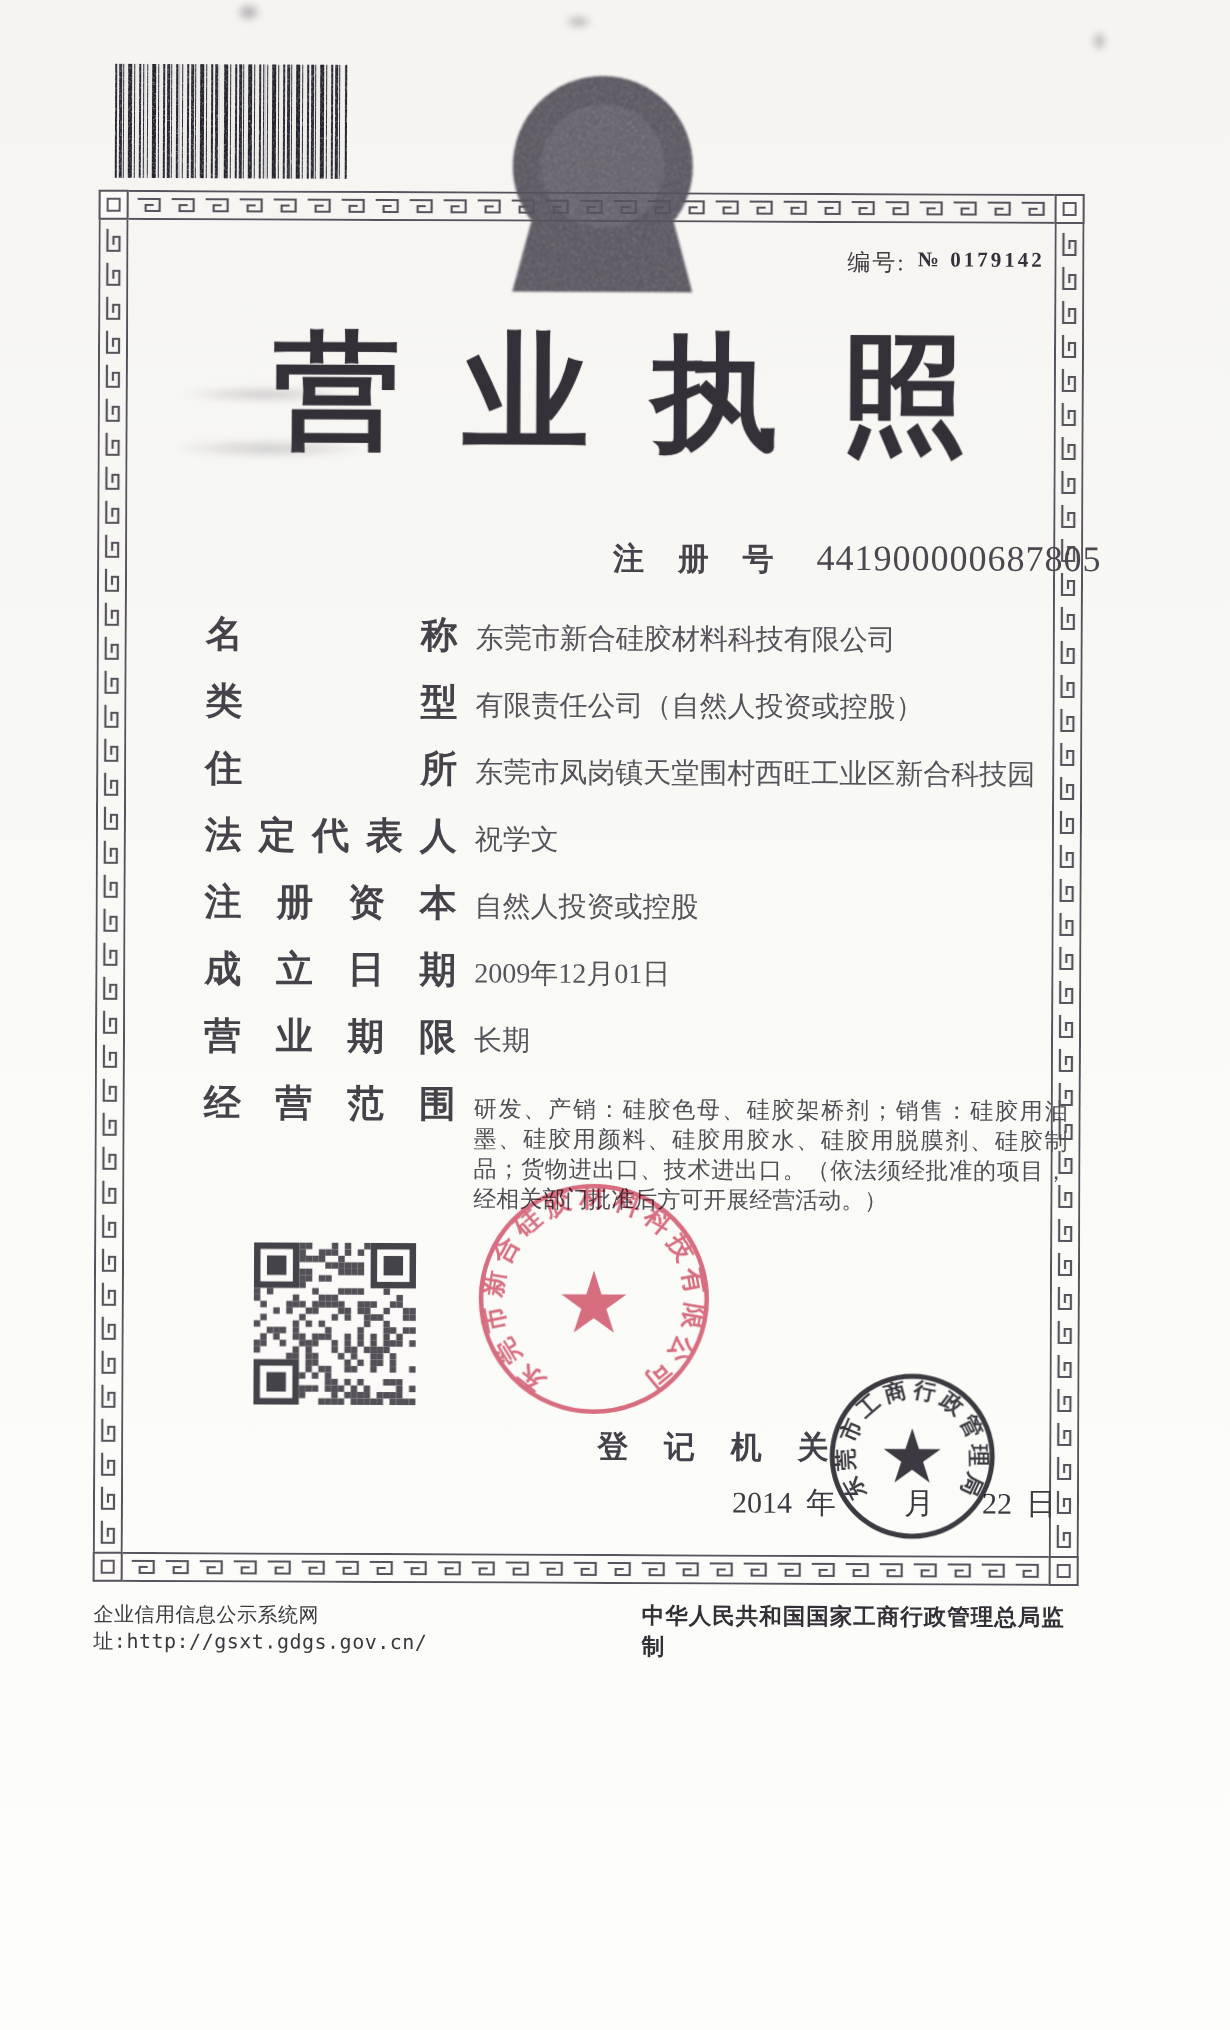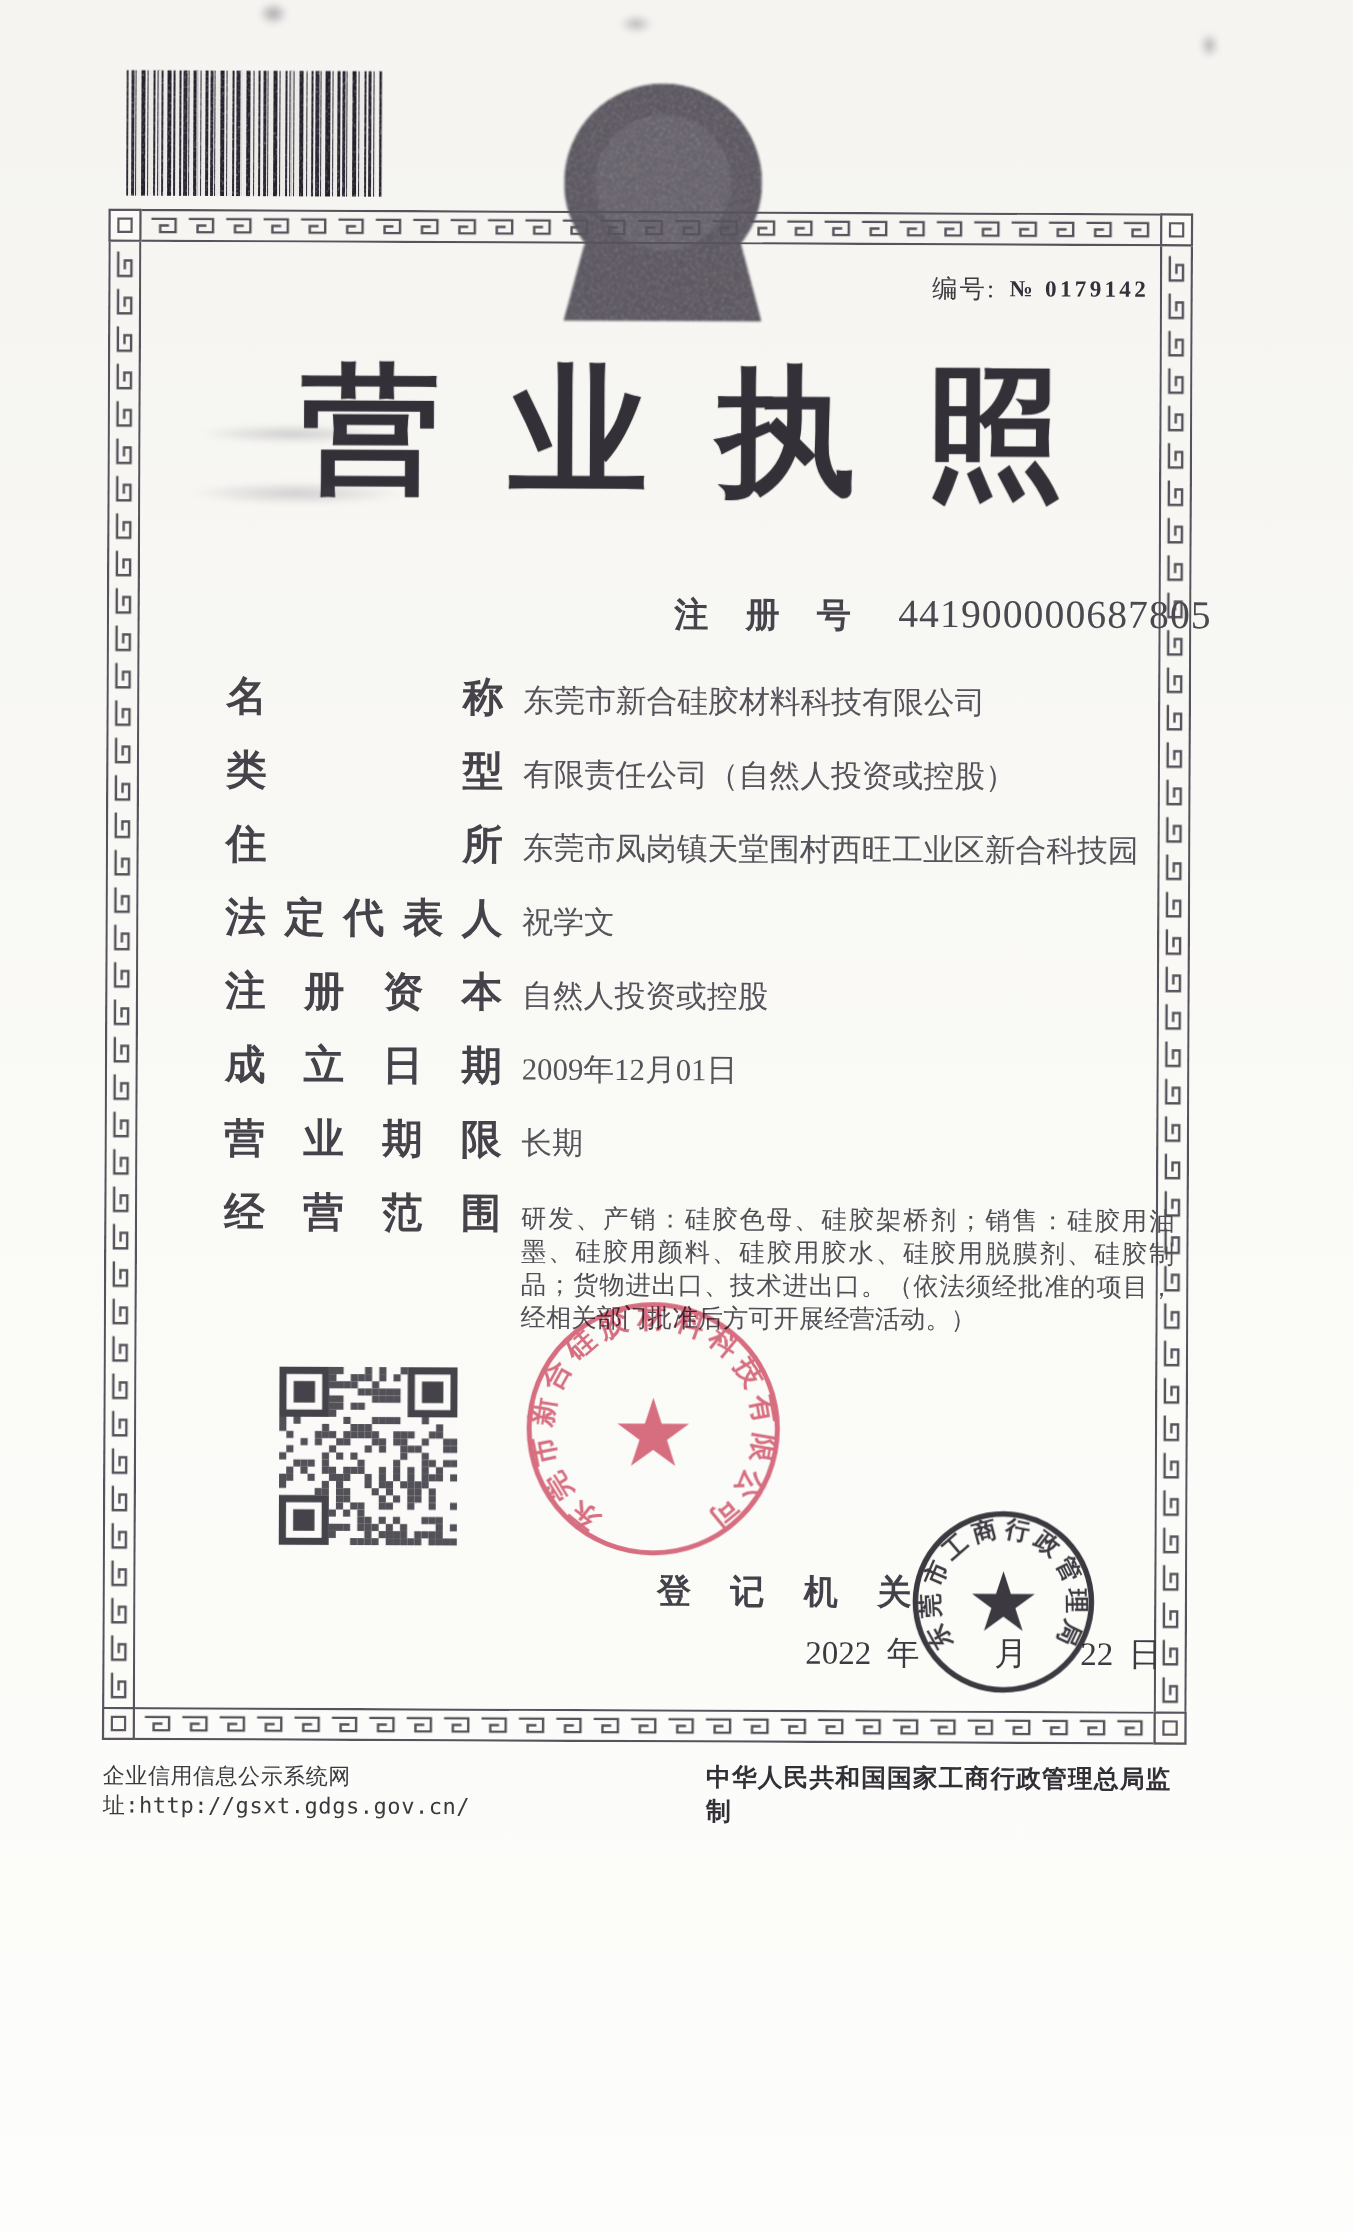--- a/index.html
+++ b/index.html
@@ -21,21 +21,21 @@
   
   .emblem{position:absolute;left:496px;top:70px;width:208px;height:226px;filter:blur(.8px);opacity:.92;}
 
   
   .strip{position:absolute;}
   .corner{position:absolute;width:30px;height:30px;box-sizing:border-box;border:2px solid #59555e;
           background:#fbfaf7;display:flex;align-items:center;justify-content:center;}
   .corner::after{content:"";width:10px;height:10px;border:2px solid #5d5962;}
 
   
-  .serial{position:absolute;left:845px;top:246px;display:flex;align-items:center;gap:12px;}
+  .serial{position:absolute;left:845px;top:246px;display:flex;align-items:flex-start;gap:12px;}
   .serial-label{font-size:23px;color:#3e3a40;letter-spacing:2px;}
   .serial-value{font-size:21px;font-weight:700;color:#34313a;letter-spacing:3px;}
 
   .license-title{position:absolute;left:272px;top:318px;font-size:126px;font-weight:700;
     color:#343038;letter-spacing:63px;white-space:nowrap;line-height:1.2;
     text-shadow:0 0 1px rgba(52,48,56,.6);filter:blur(.3px);}
 
   .regno{position:absolute;left:612px;top:536px;display:flex;align-items:baseline;gap:30px;}
   .regno-label{font-size:31px;color:#47434b;letter-spacing:13px;font-weight:700;}
   .regno-value{font-size:36px;color:#4c4850;letter-spacing:1px;}
@@ -409,21 +409,21 @@
         </defs>
     <circle cx="135" cy="135" r="112" fill="none" stroke-width="4.5" stroke="#cf5268"></circle>
     <polygon points="135,107 142.6,130.5 167.3,130.5 147.4,145 155,168.5 135,154 115,168.5 122.6,145 102.7,130.5 127.4,130.5" fill="#cf5268"></polygon>
     <text font-size="26" font-weight="600" fill="#cf5268">
       <textPath href="#redArc" startOffset="0" textLength="478" lengthAdjust="spacing">东莞市新合硅胶材料科技有限公司</textPath>
     </text>
   </svg>
 
   <div class="registrar">登 记 机 关</div>
   <div class="issue-date">
-    <span>2022</span>
+    <span>2014</span>
     <span class="gap-s"></span>
     <span>年</span>
     <span class="gap-m"></span>
     <span>月</span>
     <span class="gap-d"></span>
     <span>22</span>
     <span class="gap-s"></span>
     <span>日</span>
   </div>
 

